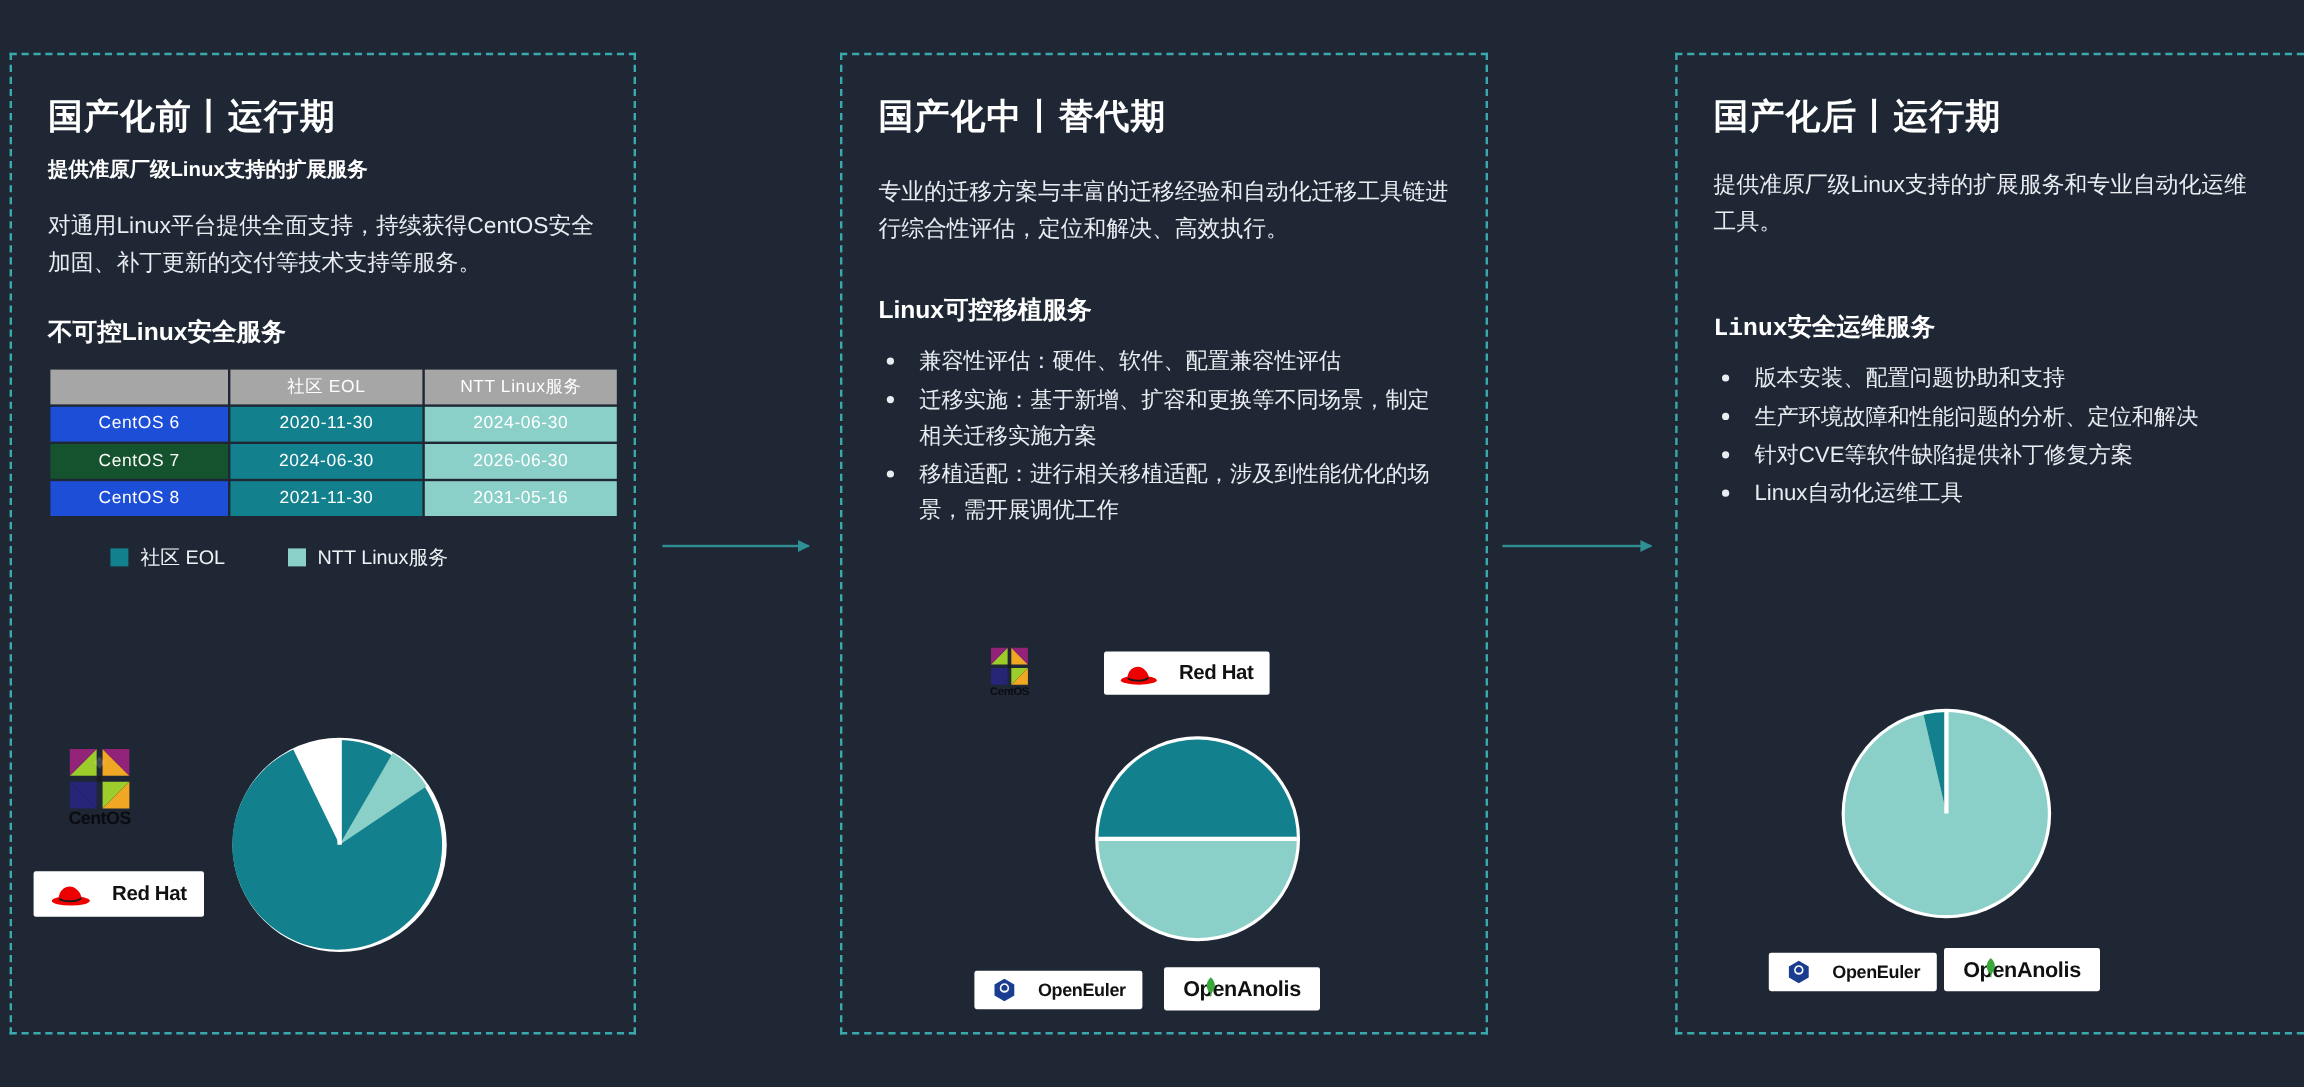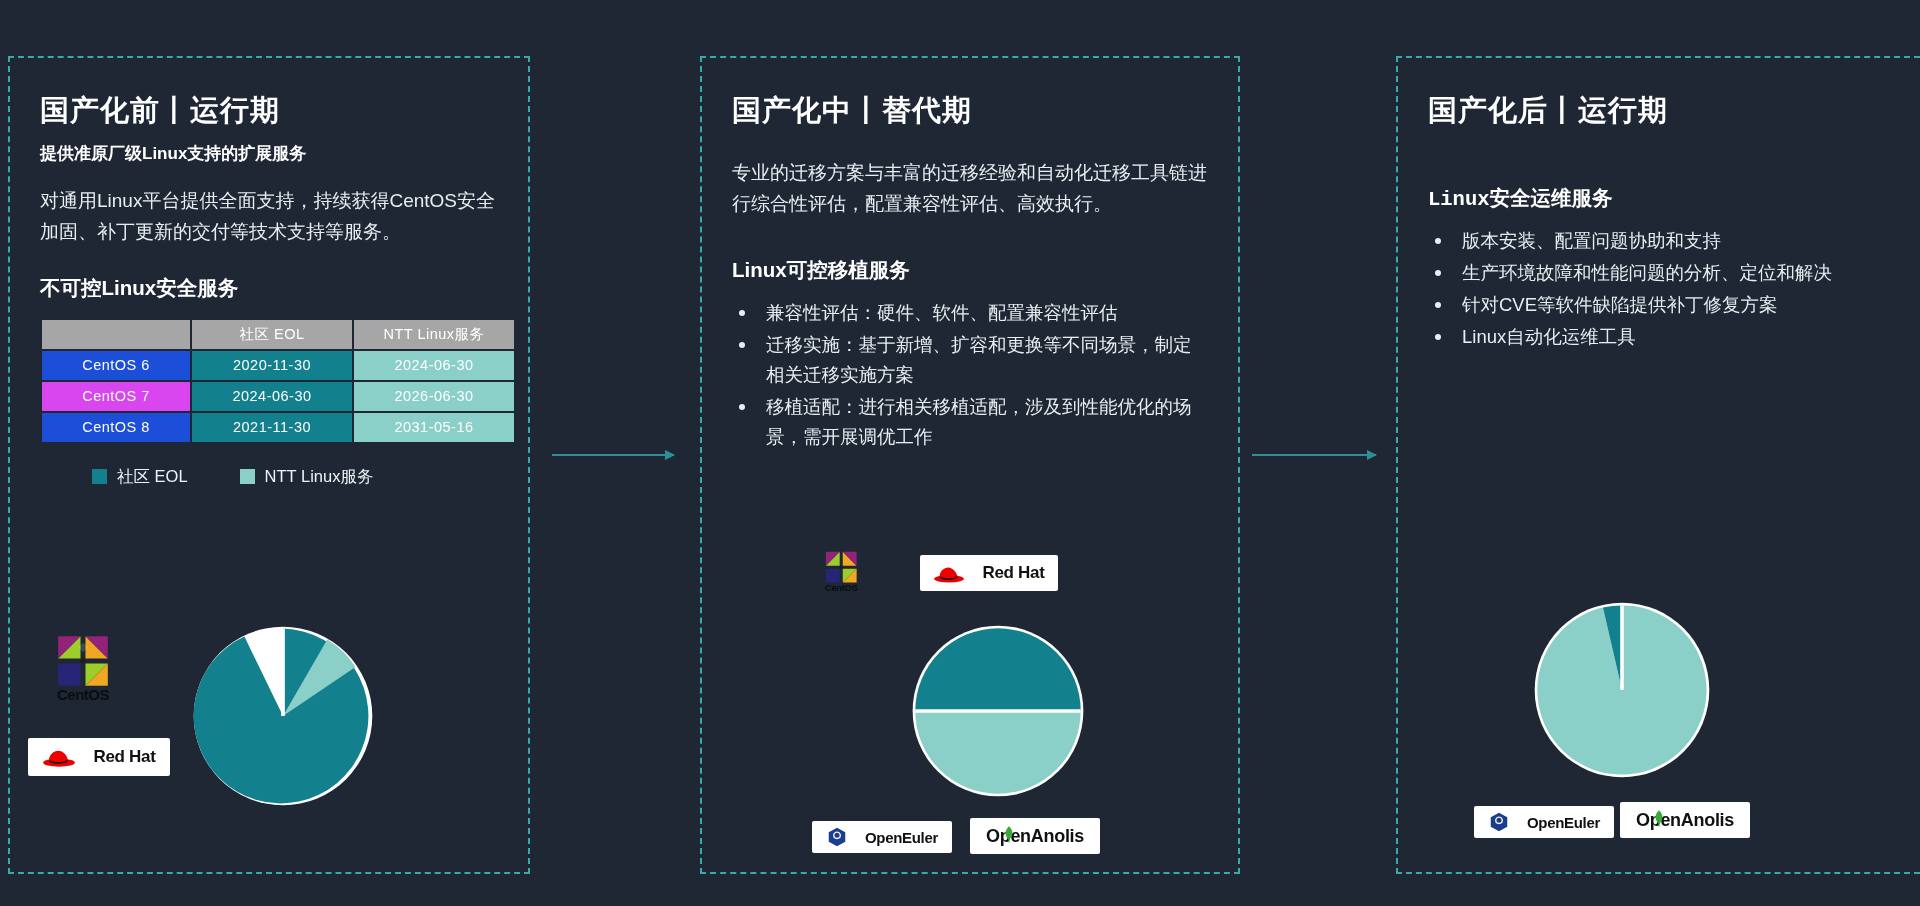--- a/index.html
+++ b/index.html
@@ -7,21 +7,21 @@
     width: 1920px; height: 906px;
     background: #1e2733;
     font-family: "Liberation Sans", "DejaVu Sans", sans-serif;
     overflow: hidden;
   }
   .stage { position: relative; width: 1920px; height: 906px; background: #1e2733; }
 
   .panel {
     position: absolute;
     border: 2px dashed #3aa9ae;
-    top: 56px;
+    top: 44px;
     height: 818px;
     padding: 34px 30px 0 30px;
   }
   #panel-1 { left: 8px;    width: 522px; }
   #panel-2 { left: 700px;  width: 540px; }
   #panel-3 { left: 1396px; width: 524px; border-right: none; }
 
   .panel-title {
     color: #ffffff;
     font-size: 29px;
@@ -80,21 +80,21 @@
     height: 29px;
     text-align: center;
     font-size: 14.5px;
     font-weight: normal;
     color: #ffffff;
     letter-spacing: 0.5px;
   }
   .eol-table thead th { background: #a6a6a6; color: #ffffff; }
   .eol-table thead th.blank { background: #a6a6a6; }
   .eol-table tbody td.rowhead { background: #1d4ed8; color: #ffffff; }
-  .eol-table tbody tr:nth-child(2) td.rowhead { background: #d946ef; }
+  .eol-table tbody tr:nth-child(2) td.rowhead { background: #14532d; }
   .eol-table td.c-eol { background: #13808d; }
   .eol-table td.c-ntt { background: #8bcfc9; }
 
   .legend { display: flex; gap: 52px; margin-top: 22px; padding-left: 52px; align-items: center; }
   .legend-item { display: flex; align-items: center; gap: 10px; }
   .legend-swatch { width: 15px; height: 15px; display: inline-block; }
   .legend-label { color: #eef2f6; font-size: 16.5px; font-weight: 300; }
 
   
   .logo-chip {
@@ -206,21 +206,21 @@
         <path d="M100,100 L58.5,14.6 A94,94 0 0,1 100,6 Z" fill="#8bcfc9" transform="rotate(56 100 100)"></path>
         <line x1="100" y1="100" x2="100" y2="6" stroke="#ffffff" stroke-width="4"></line>
       </svg>
     </div>
   </div>
 
   <div class="arrow" style="left:552px; top:454px; width:122px;"></div>
 
   <div class="panel" id="panel-2">
     <div class="panel-title">国产化中丨替代期</div>
-    <div class="panel-desc" style="margin-top:30px;">专业的迁移方案与丰富的迁移经验和自动化迁移工具链进行综合性评估，配置兼容性评估、高效执行。</div>
+    <div class="panel-desc" style="margin-top:30px;">专业的迁移方案与丰富的迁移经验和自动化迁移工具链进行综合性评估，定位和解决、高效执行。</div>
     <div class="section-head" style="margin-top:36px;">Linux可控移植服务</div>
     <ul class="bullets">
       <li>兼容性评估：硬件、软件、配置兼容性评估</li>
       <li>迁移实施：基于新增、扩容和更换等不同场景，制定相关迁移实施方案</li>
       <li>移植适配：进行相关移植适配，涉及到性能优化的场景，需开展调优工作</li>
     </ul>
 
     <div class="centos-wrap" style="position:absolute; left:120px; top:490px; transform:scale(0.62); transform-origin:top left;">
       <svg width="62" height="62" viewBox="0 0 100 100">
         <g transform="translate(50,50)">
@@ -270,20 +270,21 @@
         <path d="M10 3 C17 9, 16 18, 10 22 C4 18, 3 9, 10 3 Z" fill="#3aa83a"></path>
         <line x1="10" y1="8" x2="10" y2="26" stroke="#3aa83a" stroke-width="1.6"></line>
       </svg>
     </div>
   </div>
 
   <div class="arrow" style="left:1252px; top:454px; width:124px;"></div>
 
   <div class="panel" id="panel-3">
     <div class="panel-title">国产化后丨运行期</div>
+    <div class="panel-desc" style="margin-top:24px;">提供准原厂级Linux支持的扩展服务和专业自动化运维工具。</div>
     <div class="section-head" style="margin-top:56px;font-family:Liberation Mono, monospace;">Linux安全运维服务</div>
     <ul class="bullets">
       <li>版本安装、配置问题协助和支持</li>
       <li>生产环境故障和性能问题的分析、定位和解决</li>
       <li>针对CVE等软件缺陷提供补丁修复方案</li>
       <li>Linux自动化运维工具</li>
     </ul>
 
     <div class="pie-wrap" style="left:134px; top:542px;">
       <svg width="180" height="180" viewBox="0 0 200 200">

